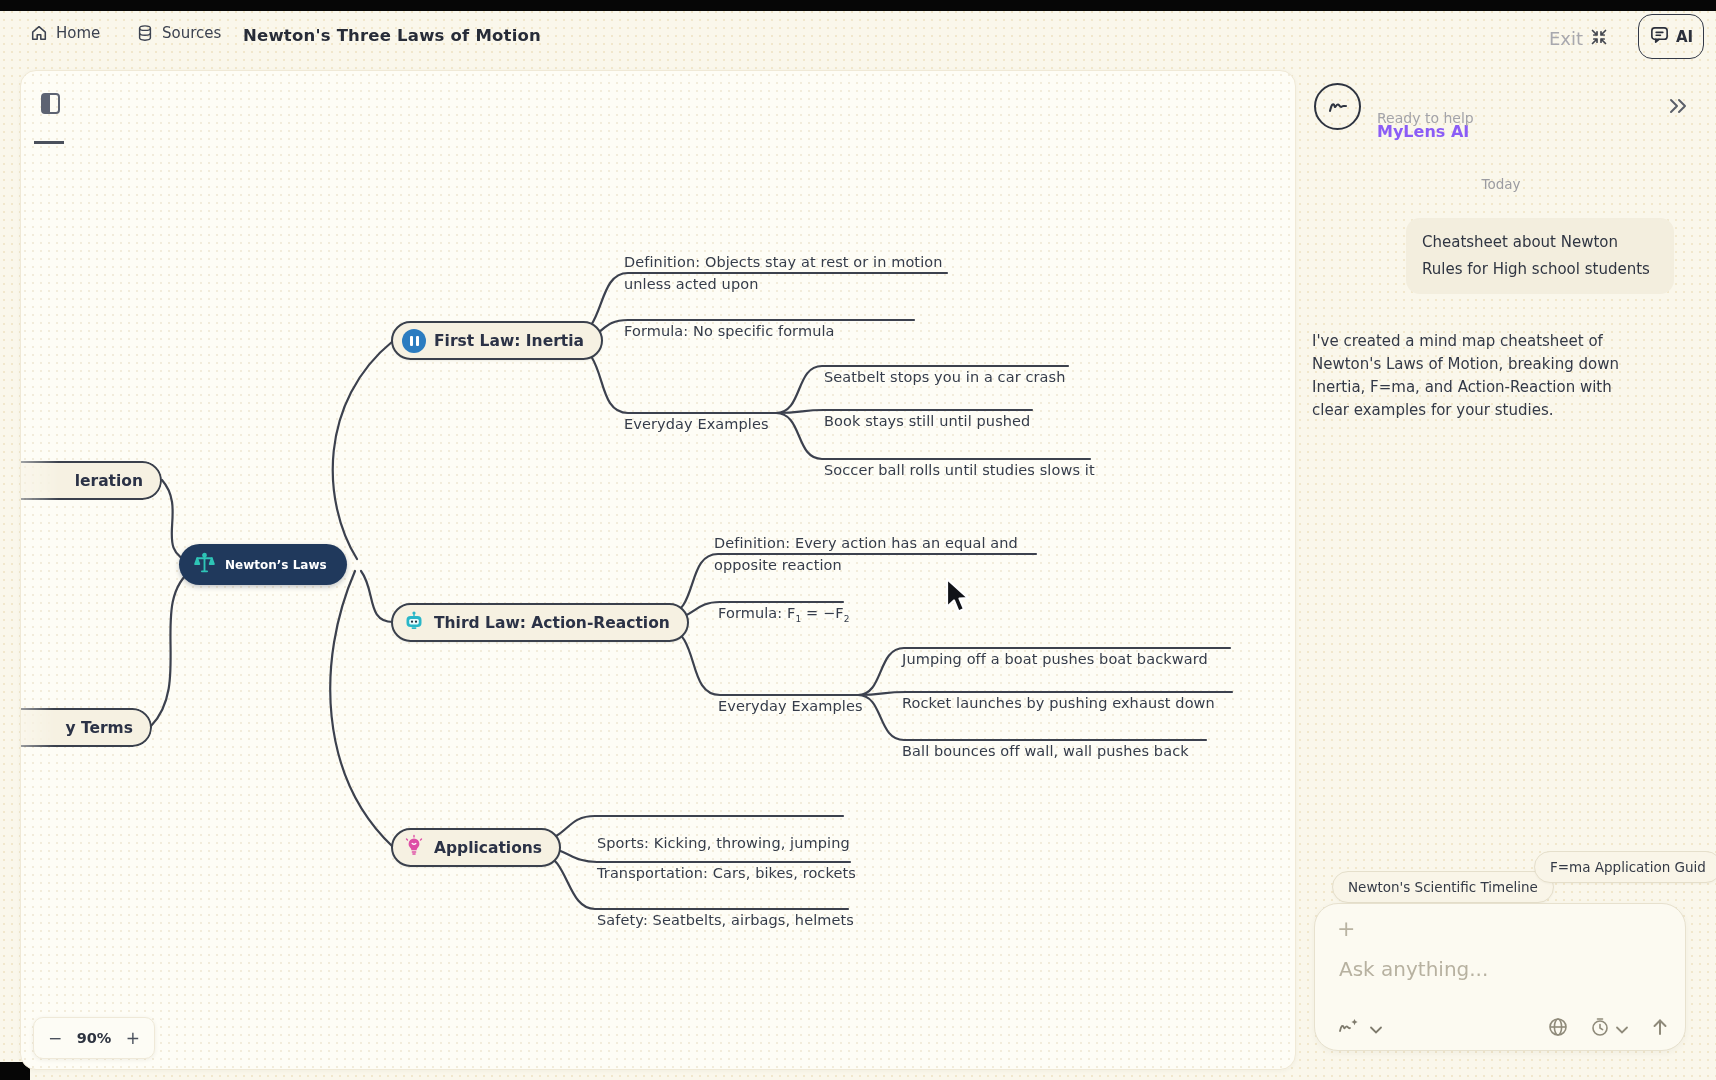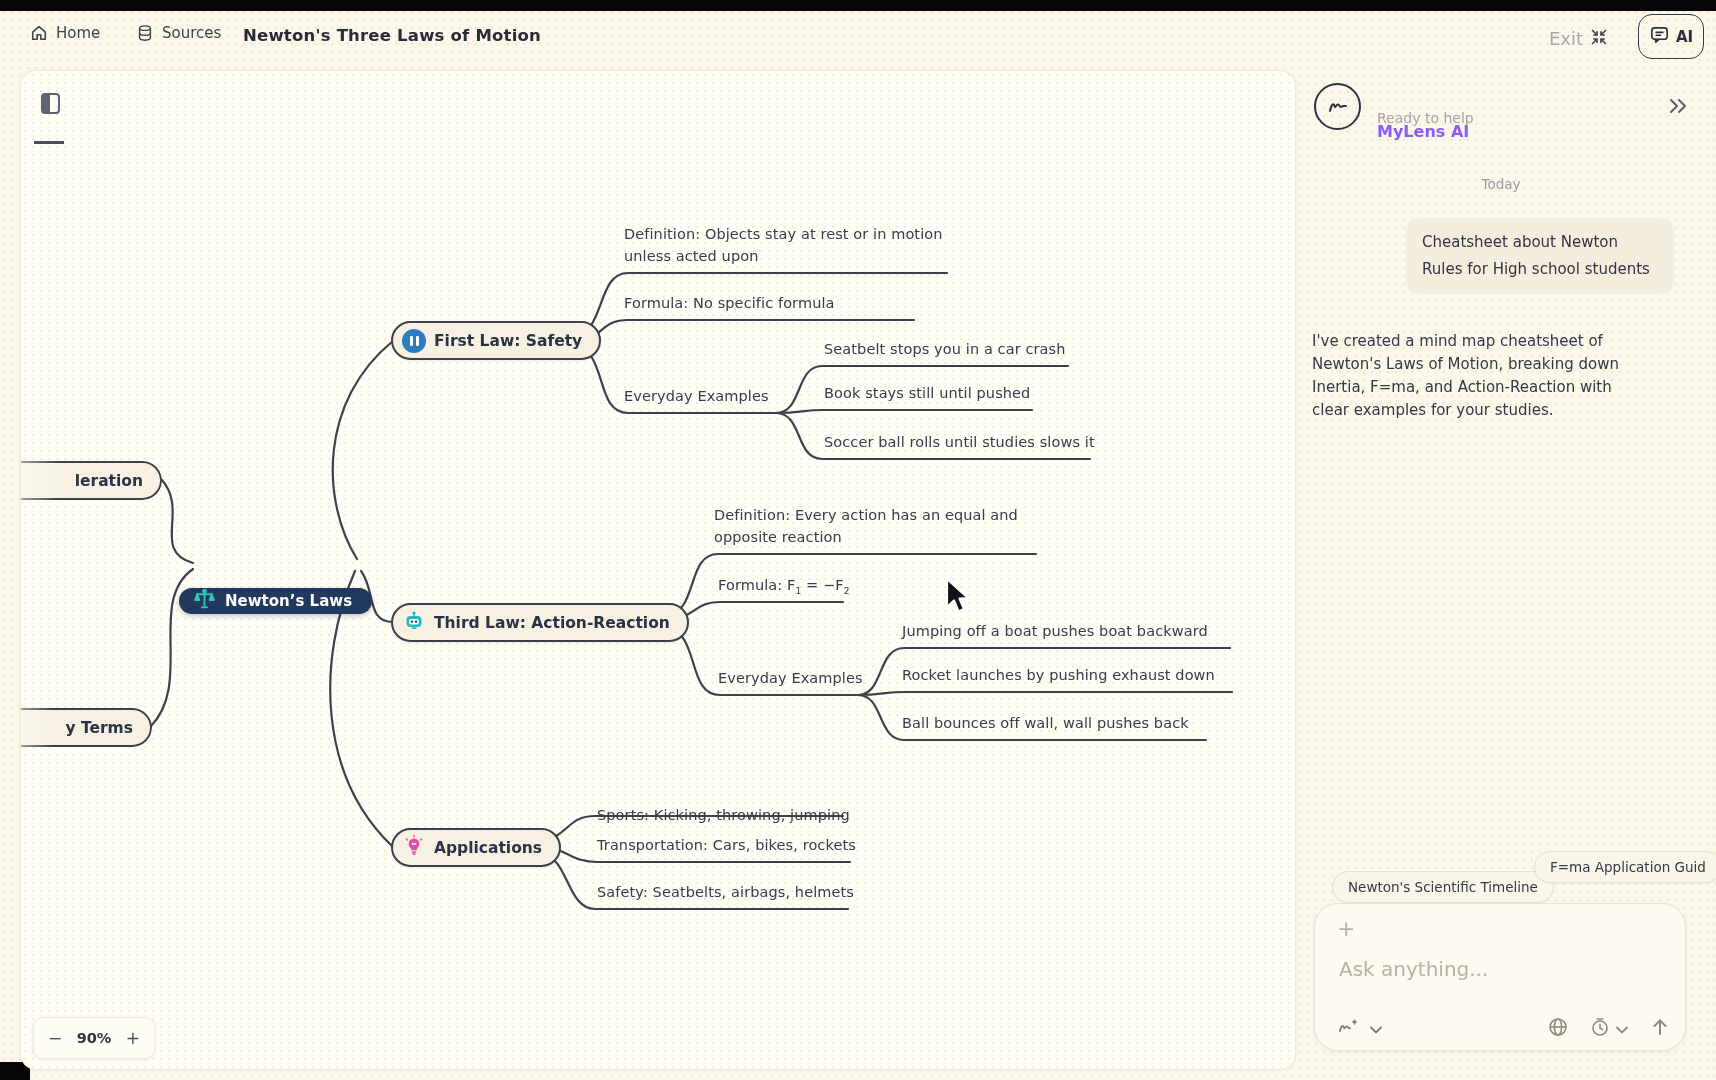--- a/index.html
+++ b/index.html
@@ -43,27 +43,27 @@
   .map-lines { position:absolute; left:0; top:0; }
 
   .map-pill {
     position:absolute; display:flex; align-items:center; gap:8px;
     background:#F6F1E2; border:2.2px solid #3a404c; border-radius:22px;
     height:39px; padding:0 17px 0 9px;
     font-size:15.5px; font-weight:700; color:#2b3246; white-space:nowrap;
     box-shadow:0 1px 2px rgba(50,45,25,.08);
   }
   .map-pill.root {
-    background:#20395C; border:none; color:#ffffff; height:26px; padding:0 20px 0 13px;
-    font-size:15px; box-shadow:0 2px 5px rgba(20,30,60,.25);margin-top:44px;
+    background:#20395C; border:none; color:#ffffff; height:41px; padding:0 20px 0 13px;
+    font-size:12px; box-shadow:0 2px 5px rgba(20,30,60,.25);
   }
   .map-pill.clipped { -webkit-mask-image:linear-gradient(to right, rgba(0,0,0,0) 12%, #000 48%); mask-image:linear-gradient(to right, rgba(0,0,0,0) 12%, #000 48%); justify-content:flex-end; }
   .pause-badge { width:24px; height:24px; border-radius:50%; background:#2B7CC0; display:flex; align-items:center; justify-content:center; gap:3px; flex:none; }
   .pause-badge i { display:block; width:3px; height:10px; background:#fff; border-radius:1px; }
-  .map-label { position:absolute; font-size:14.5px; font-weight:500; color:#353c4a; white-space:nowrap; letter-spacing:.1px; }
+  .map-label { position:absolute; font-size:14.5px; font-weight:500; color:#353c4a; white-space:nowrap; letter-spacing:.1px;margin-top:28px; }
   .map-label .ln { height:22px; line-height:22px; }
   sub.f { font-size:9px; }
 
   .zoom-ctl {
     position:absolute; left:12px; top:946px; width:122px; height:42px;
     background:#FDFCF5; border:1px solid #efe9d8; border-radius:10px; box-shadow:0 1px 4px rgba(60,55,30,.08);
     display:flex; align-items:center; justify-content:space-between; padding:0 14px;
     font-size:14.5px; font-weight:600; color:#2e3440;
   }
   .zoom-ctl .zbtn { color:#4a505c; font-size:17px; font-weight:400; cursor:default; }
@@ -202,21 +202,21 @@
       </svg>
     </span>
     <span>Newton’s Laws</span>
   </div>
 
   <div class="map-pill" style="left:370px; top:250px;">
     <span class="pause-badge">
         <i></i>
         <i></i>
       </span>
-    <span>First Law: Safety</span>
+    <span>First Law: Inertia</span>
   </div>
 
   <div class="map-pill" style="left:370px; top:532px;">
     <span>
       <svg width="24" height="24" viewBox="0 0 24 24">
         <circle cx="12" cy="4" r="1.6" fill="#29B6C8"></circle>
           <rect x="11.3" y="5" width="1.4" height="2.4" fill="#29B6C8"></rect>
         <rect x="4.5" y="7" width="15" height="11" rx="4" fill="#29B6C8"></rect>
         <rect x="7.2" y="10" width="9.6" height="5.4" rx="1.6" fill="#eafbfd"></rect>
         <circle cx="10" cy="12.7" r="1.1" fill="#1d2a3a"></circle>

